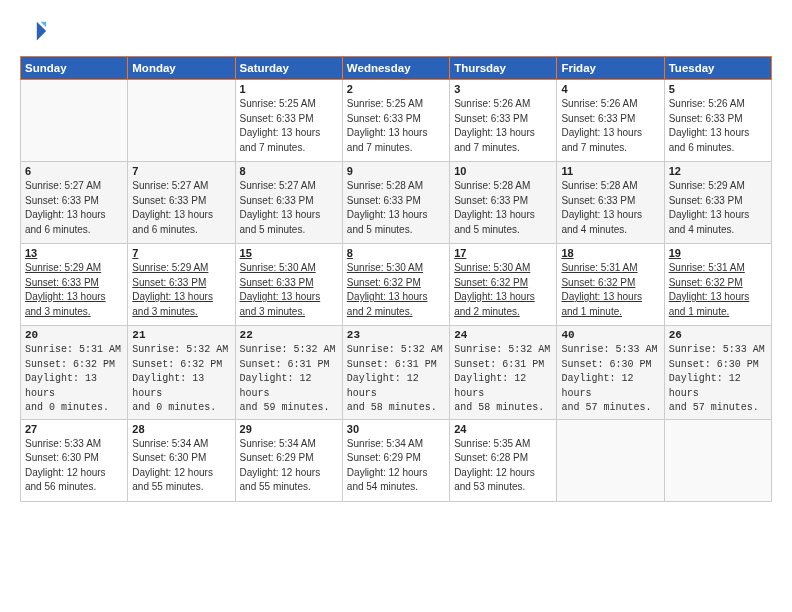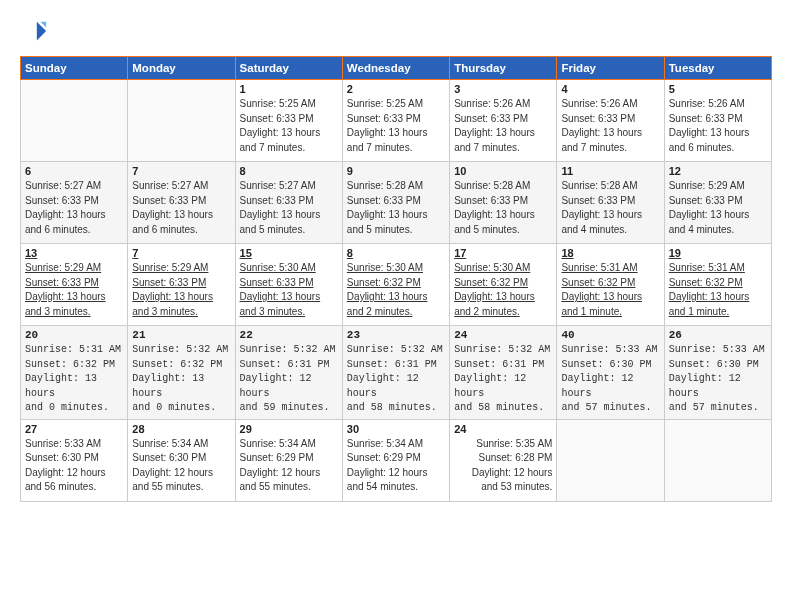--- a/index.html
+++ b/index.html
@@ -355,21 +355,21 @@
           </td>
           <td>
             <span class="day-num">30</span>
             <div class="day-info" style="white-space: pre-line;">Sunrise: 5:34 AM
 Sunset: 6:29 PM
 Daylight: 12 hours
 and 54 minutes.</div>
           </td>
           <td>
             <span class="day-num">24</span>
-            <div class="day-info" style="white-space: pre-line; text-align: right;">Sunrise: 5:35 AM
+            <div class="day-info" style="white-space: pre-line;">Sunrise: 5:35 AM
 Sunset: 6:28 PM
 Daylight: 12 hours
 and 53 minutes.</div>
           </td>
           <td class="empty-cell"></td>
           <td class="empty-cell"></td>
         </tr>
       </tbody>
   </table>
 </div>

